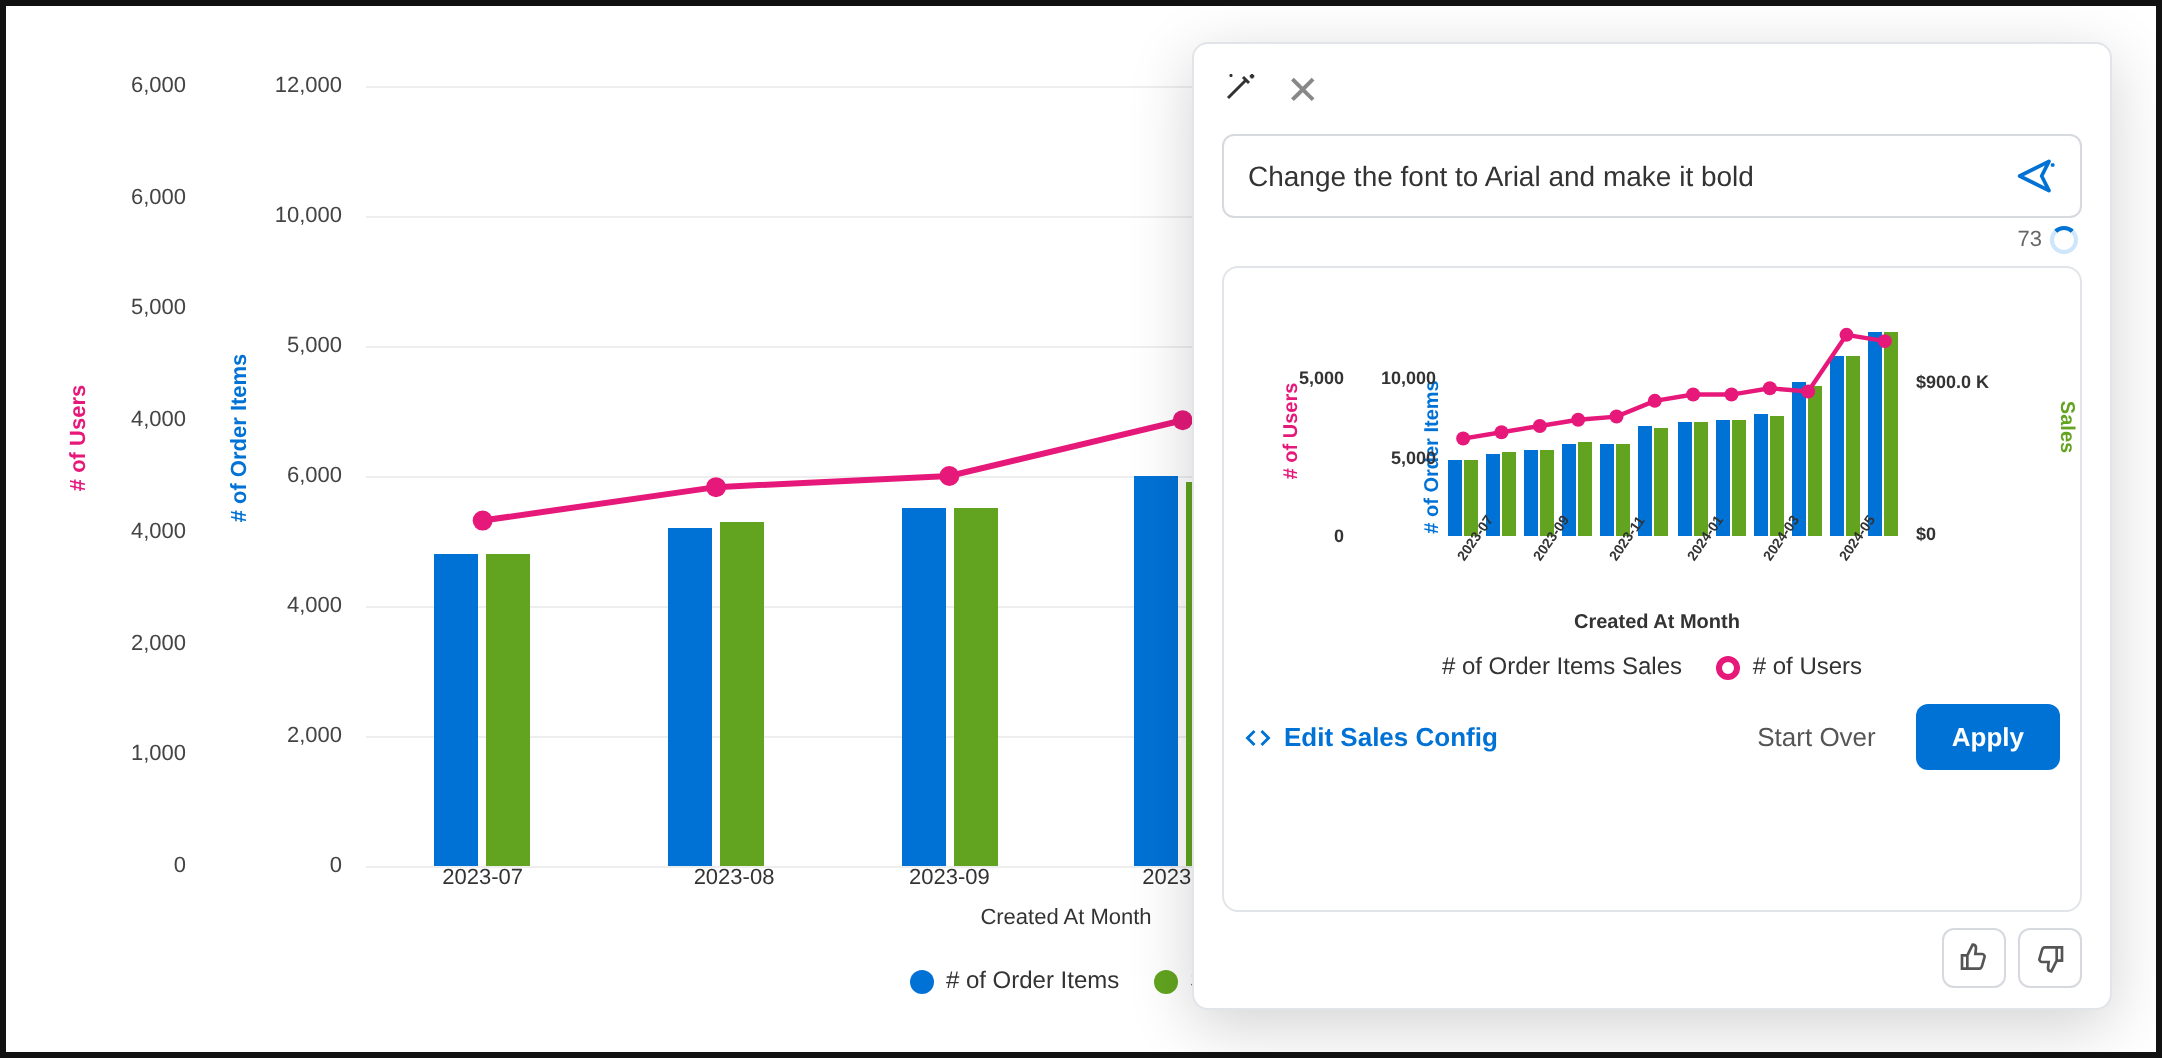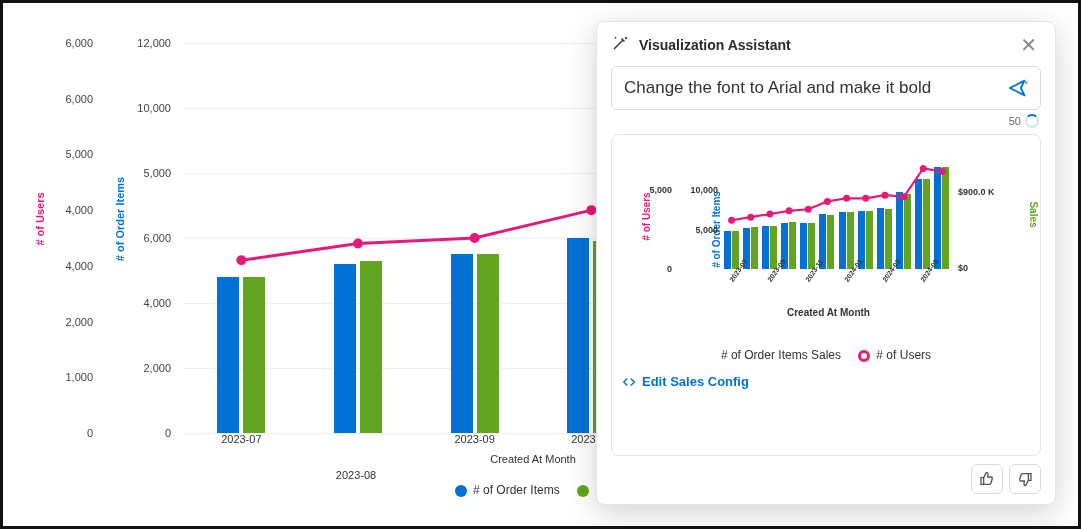--- a/index.html
+++ b/index.html
@@ -129,35 +129,35 @@
   .panel-body { padding: 0 14px; flex:1; display:flex; flex-direction:column; }
   .input-box {
     border: 1px solid #d6d9de;
     border-radius: 6px;
     display: flex;
     align-items: center;
     padding: 10px 10px;
     gap: 8px;
   }
   .input-box input {
-    flex:1; border:none; outline:none; font-size:17px; color:#333; background:transparent;
+    flex:1; border:none; outline:none; font-size:14px; color:#333; background:transparent;
   }
   .send-btn { color:#0072d6; cursor:pointer; display:flex; align-items:center; }
   .meta-row { display:flex; justify-content:flex-end; align-items:center; gap:4px; font-size:11px; color:#666; padding:4px 2px 6px 0;}
   .meta-row .spinner { width:14px; height:14px; border:2px solid #cde6fb; border-top-color:#0072d6; border-radius:50%; }
   .preview-card {
     border: 1px solid #e1e4e8;
     border-radius: 8px;
     padding: 10px 10px 14px 10px;
     flex:1;
     display:flex;
     flex-direction:column;
   }
   .mini-chart { position:relative; height:170px; margin: 4px 0 8px 0; }
-  .mini-legend { text-align:center; font-size:12px; color:#333;margin-top:21px; }
+  .mini-legend { text-align:center; font-size:12px; color:#333; }
   .mini-footer {
     display:flex; align-items:center; justify-content:space-between; margin-top:12px;
   }
   .link-edit { color:#0072d6; font-size:13px; font-weight:600; cursor:pointer; display:flex; align-items:center; gap:6px;}
   .btn-plain { color:#555; font-size:13px; cursor:pointer; padding:8px 12px; }
   .btn-blue {
     background:#0072d6; color:#fff; font-size:13px; font-weight:600; border:none; border-radius:6px; padding:9px 18px; cursor:pointer;
   }
   .thumbs {
     display:flex; justify-content:flex-end; gap:6px; padding:8px 14px 10px 0;
@@ -247,21 +247,21 @@
         <div class="bar-green" style="height: 188.5px;"></div>
       </div>
       <div class="bar-group" style="left: 613.667px;">
         <div class="bar-blue" style="height: 227.5px;"></div>
         <div class="bar-green" style="height: 224.25px;"></div>
       </div>
     </div>
 
   <div class="xtick" id="xticks">
       <span style="left: 58.3333px;">2023-07</span>
-      <span style="left: 173px; margin-top: 36px;">2023-08</span>
+      <span style="left: 184px;">2023-08</span>
       <span style="left: 291.667px;">2023-09</span>
       <span style="left: 408.333px;">2023-10</span>
       <span style="left: 525px;">2023-11</span>
       <span style="left: 641.667px;">2023-12</span>
     </div>
   <div class="xaxis-title">Created At Month</div>
   <div class="legend-main">
     <span class="dot dot-blue"></span><span># of Order Items</span>
     <span class="dot dot-green"></span><span>Sales</span>
   </div>
@@ -270,35 +270,34 @@
 <div class="panel">
   <div class="panel-header">
     <span>
       <svg width="18" height="18" viewBox="0 0 24 24" fill="none" stroke="#333" stroke-width="2">
           <path d="M4 20 L16 8"></path>
           <path d="M14 6 L18 10"></path>
           <path d="M20 4 l0 3 M18.5 5.5 l3 0" stroke-width="1.6"></path>
           <path d="M6 4 l0 2 M5 5 l2 0" stroke-width="1.4"></path>
         </svg>
     </span>
-    <span class="panel-title">Visualization Assistant</span>
     <span class="close-x">✕</span>
   </div>
   <div class="panel-body">
     <div class="input-box">
       <input type="text" value="Change the font to Arial and make it bold" style="">
       <span class="send-btn">
         <svg width="22" height="20" viewBox="0 0 24 20" fill="none">
             <path d="M2 10 L18 2 L14 10 L18 18 Z" fill="none" stroke="#0072d6" stroke-width="2" stroke-linejoin="round"></path>
             <path d="M20 3 l0 2 M19 4 l2 0" stroke="#0072d6" stroke-width="1.4"></path>
           </svg>
       </span>
     </div>
     <div class="meta-row">
-      <span>50</span>
+      <span>73</span>
       <span class="spinner"></span>
     </div>
 
     <div class="preview-card">
       <div class="mini-chart" id="mini">
           <div class="mini-axis-label" style="left: 0px; top: 62px; color: rgb(230, 25, 122); transform: rotate(-90deg);"># of Users</div>
           <div class="mini-axis-label" style="left: 56px; top: 75px; color: rgb(0, 114, 214); transform: rotate(-90deg);"># of Order Items</div>
           <div class="mini-axis-label" style="left: 398px; top: 60px; color: rgb(98, 164, 32); transform: rotate(90deg);">Sales</div>
           <div class="mini-tick" style="left: 22px; top: 115px; text-align: right; width: 28px;">0</div>
           <div class="mini-tick" style="left: 22px; top: 36.4286px; text-align: right; width: 28px;">5,000</div>
@@ -361,20 +360,24 @@
         <span class="ring-pink"></span><span># of Users</span>
       </div>
       <div class="mini-footer">
         <span class="link-edit">
           <svg width="14" height="14" viewBox="0 0 24 24" fill="none" stroke="#0072d6" stroke-width="2.5">
               <path d="M9 6 L3 12 L9 18"></path>
               <path d="M15 6 L21 12 L15 18"></path>
             </svg>
           <span>Edit Sales Config</span>
         </span>
+        <span style="display:flex; align-items:center; gap:8px;">
+          <span class="btn-plain">Start Over</span>
+          <button class="btn-blue">Apply</button>
+        </span>
       </div>
     </div>
   </div>
   <div class="thumbs">
     <span class="thumb-btn">
       <svg width="16" height="16" viewBox="0 0 24 24" fill="none" stroke="#555" stroke-width="2">
           <path d="M7 10v10H3V10h4zm0 0l4-8c1.5 0 2.5 1 2.5 2.5L13 9h5c1 0 2 1 2 2l-2 7c-.3 1-1 2-2 2H7"></path>
         </svg>
     </span>
     <span class="thumb-btn">

